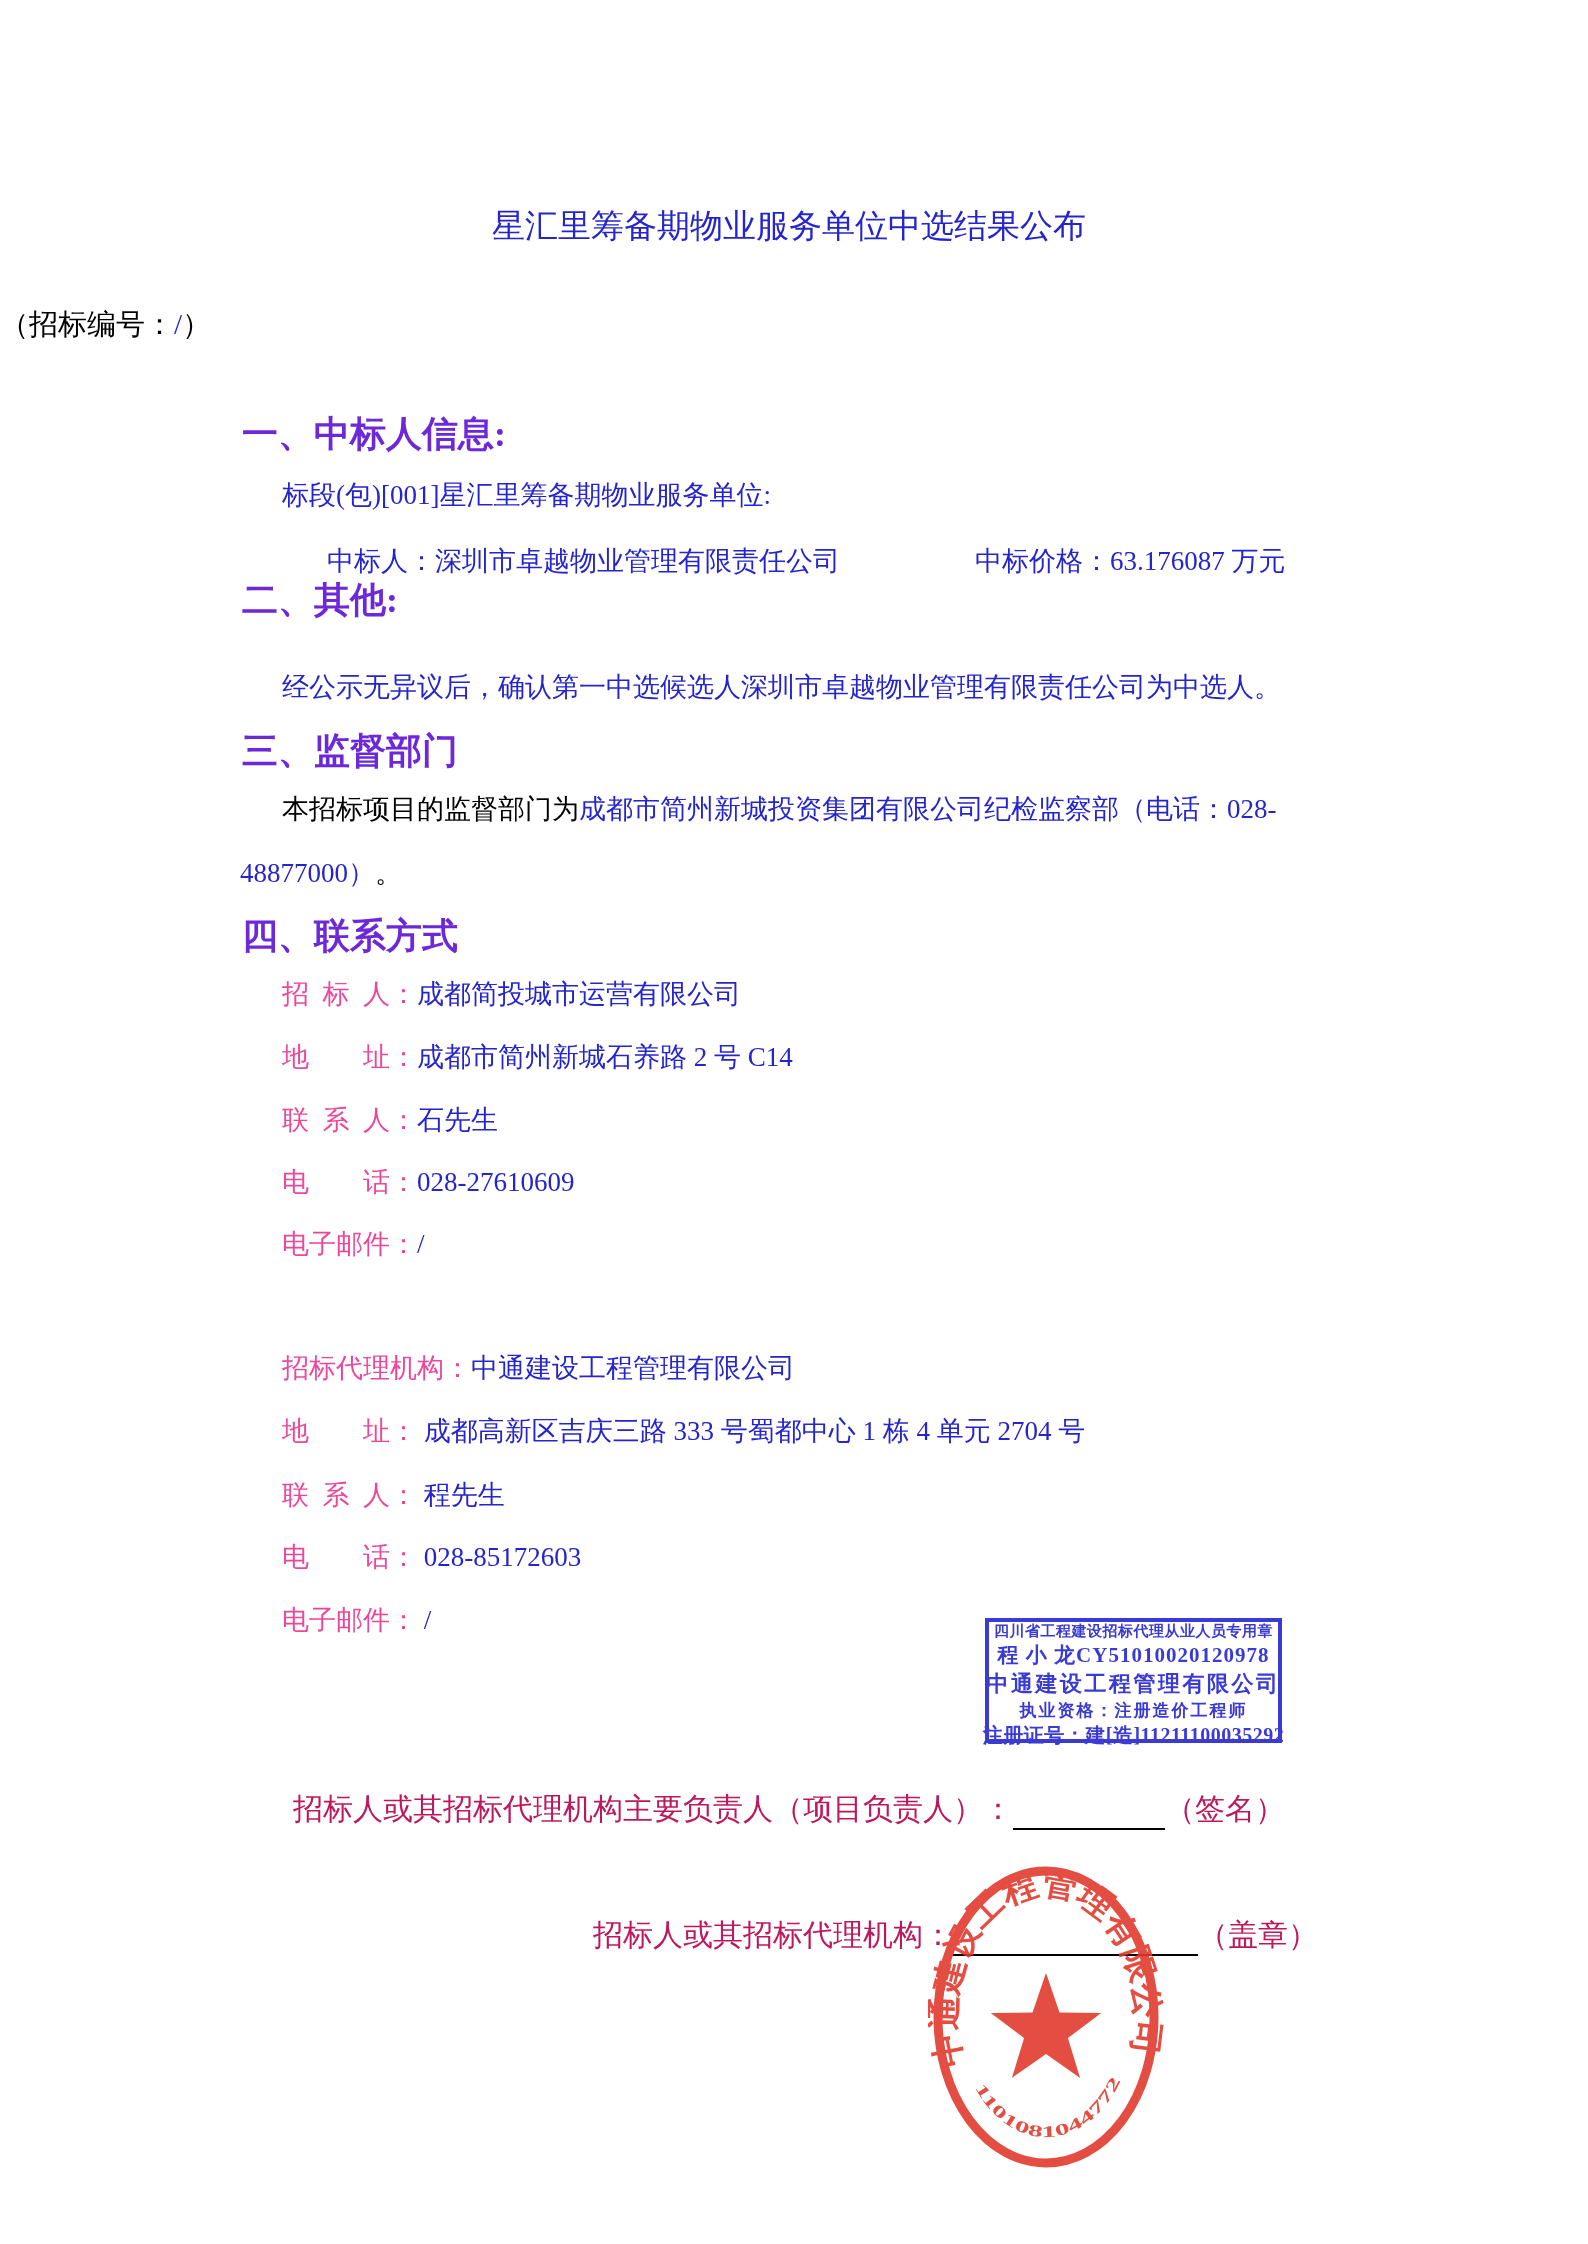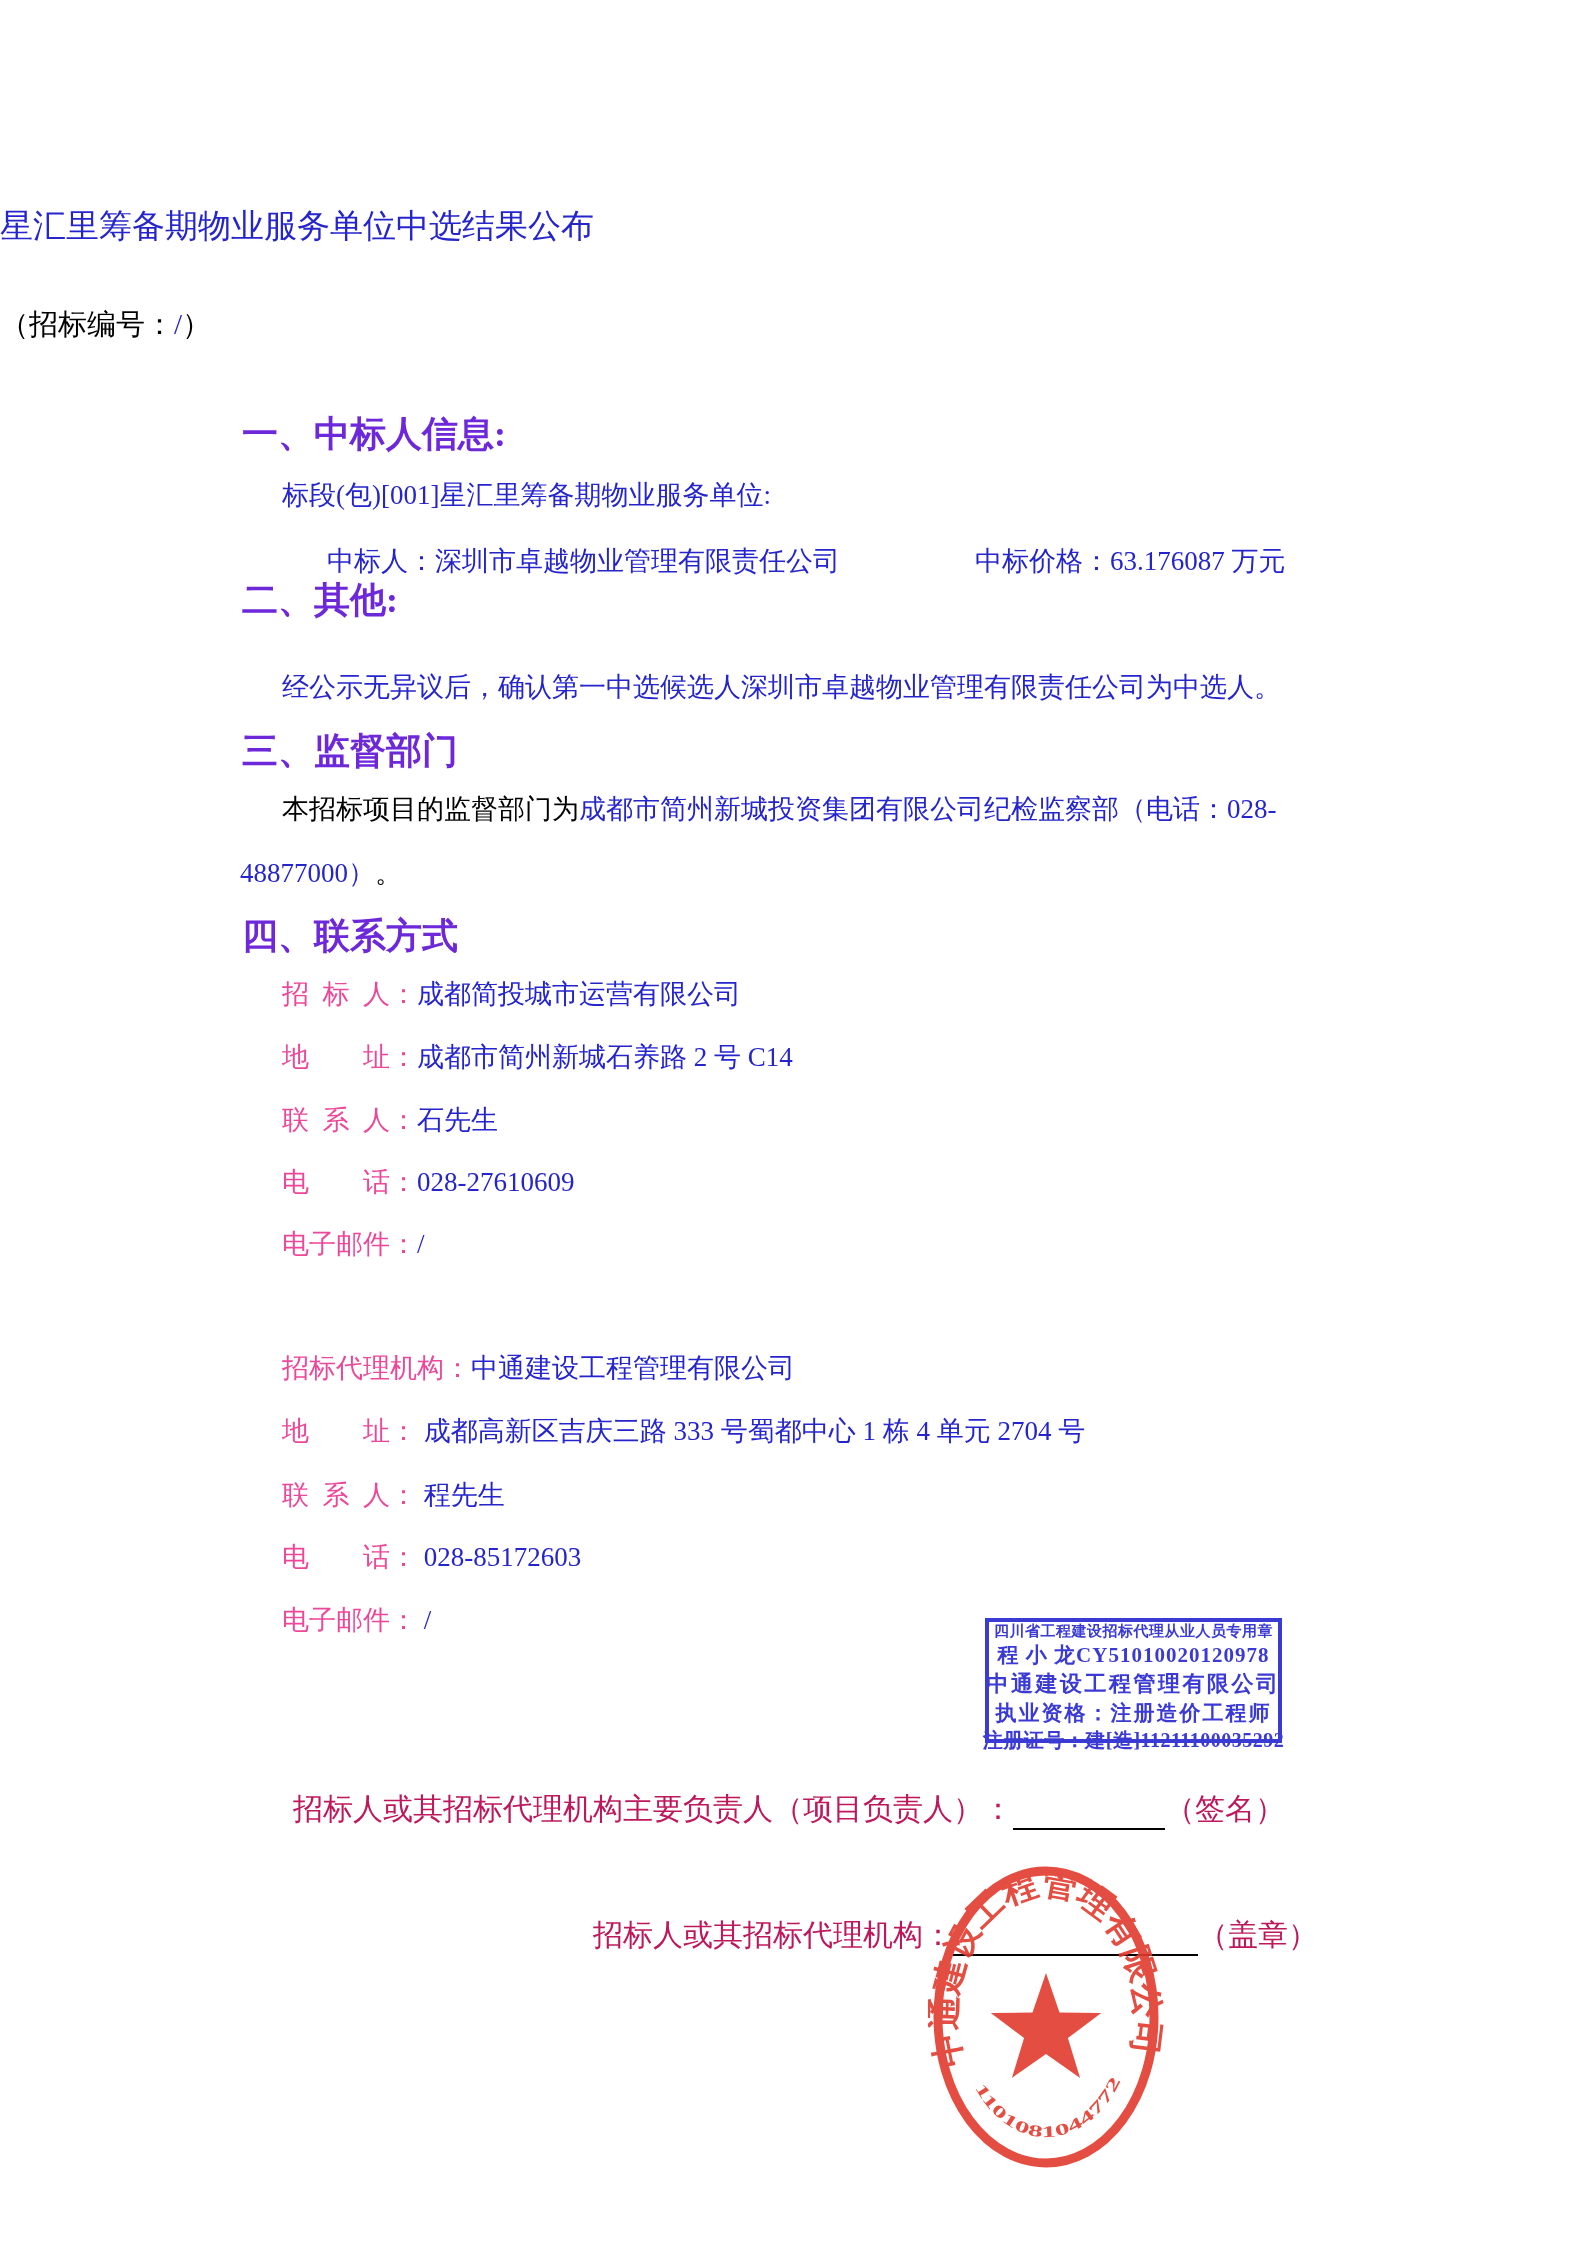--- a/index.html
+++ b/index.html
@@ -12,21 +12,21 @@
     position:relative;
     width:1588px;height:2244px;
     margin:0 auto;
     background:#ffffff;
     font-family:"Liberation Serif","DejaVu Serif",serif;
     color:#000;
     overflow:hidden;
   }
   .abs{position:absolute;white-space:nowrap;}
   .blue{color:var(--blue);}
-  .title{left:0;right:10px;top:204px;font-size:33px;color:var(--blue);}
+  .title{left:0;right:10px;top:204px;text-align:center;font-size:33px;color:var(--blue);}
   .subtitle{left:0;right:0;top:266px;text-align:left;font-size:29px;color:#000;margin-top:39px;}
   .h{left:242px;font-size:36px;font-weight:bold;color:#6d28d9;}
   .body-line{font-size:27px;}
   .row{left:282px;font-size:27px;}
   .row .lab{color:#ec4899;}
   .sig{font-size:30px;color:#be185d;z-index:1;}
   .blank{
     display:inline-block;
     border-bottom:2px solid #000;
     height:30px;
@@ -38,21 +38,21 @@
     box-sizing:border-box;
     display:flex;flex-direction:column;justify-content:space-evenly;align-items:center;
     color:var(--stamp-blue);
     font-weight:bold;
     background:rgba(255,255,255,0);
     white-space:nowrap;
   }
   .as-l1{font-size:15px;letter-spacing:.5px;}
   .as-l2{font-size:21px;letter-spacing:1px;}
   .as-l3{font-size:22px;letter-spacing:2.5px;}
-  .as-l4{font-size:21px;letter-spacing:2px;}
+  .as-l4{font-size:17px;letter-spacing:2px;}
   .as-l5{font-size:20px;letter-spacing:.5px;}
   .seal{
     left:928px;top:1861px;width:236px;height:312px;
     z-index:3;opacity:.9;
   }
 </style>
 </head>
 <body>
 
 <div class="page">

